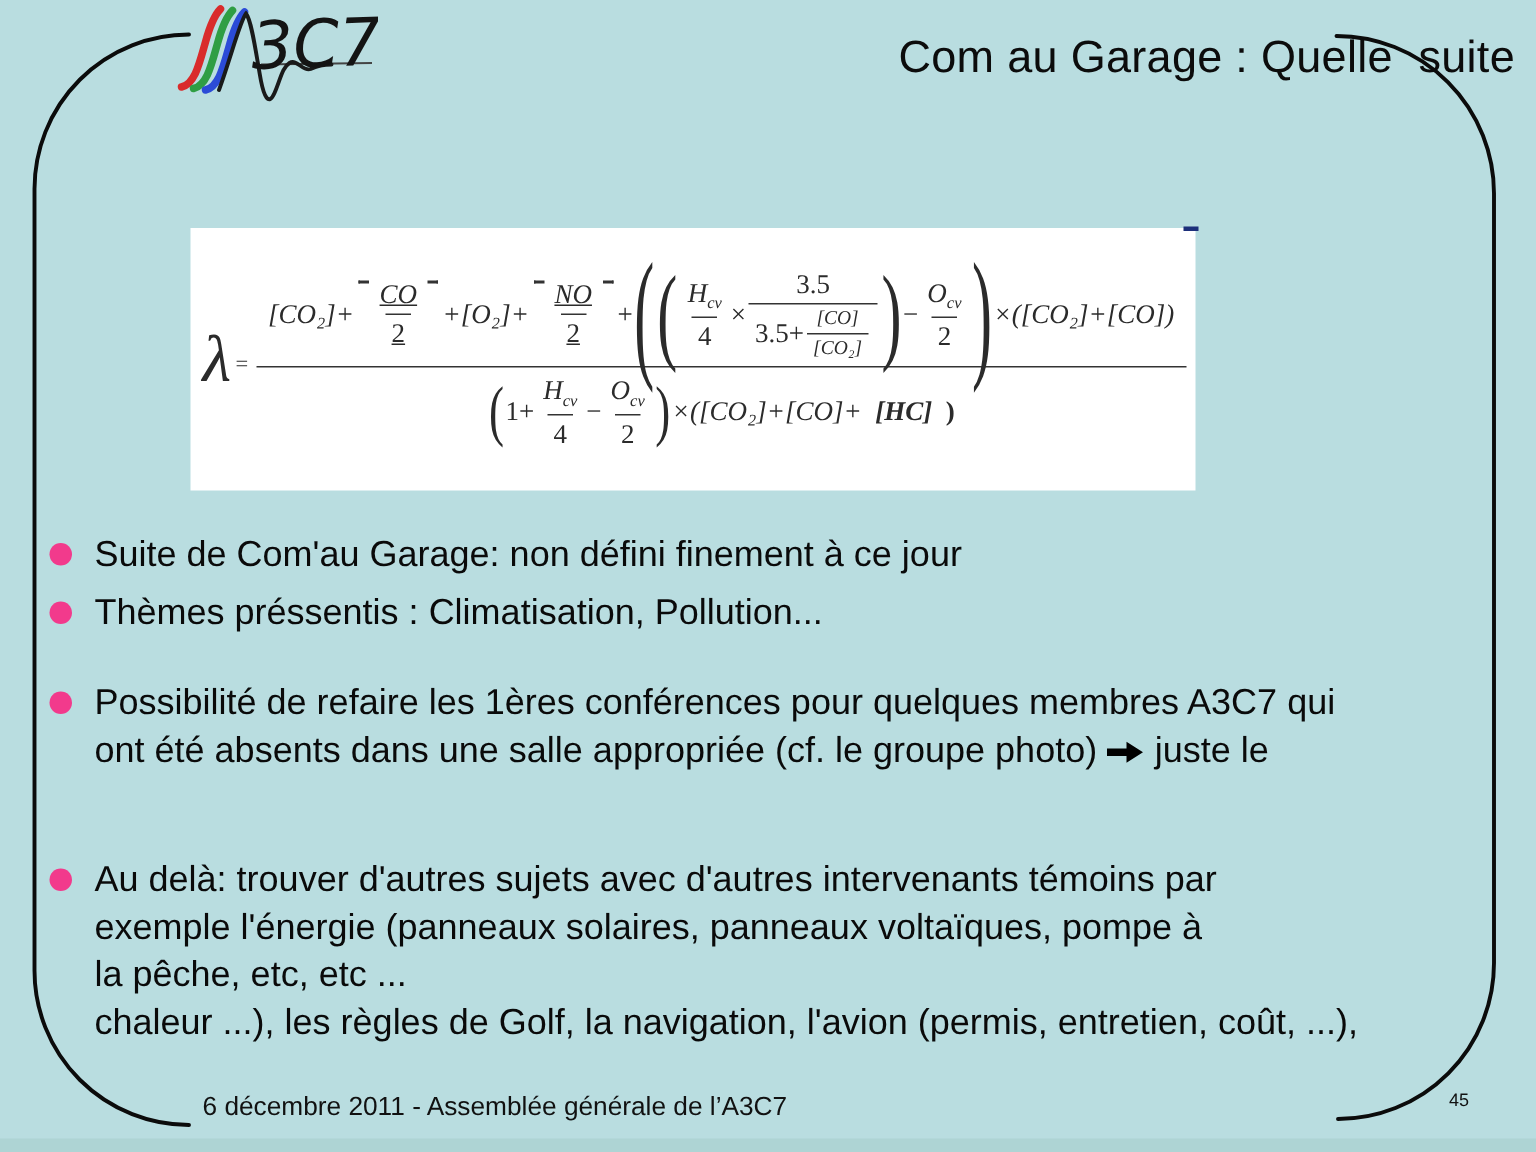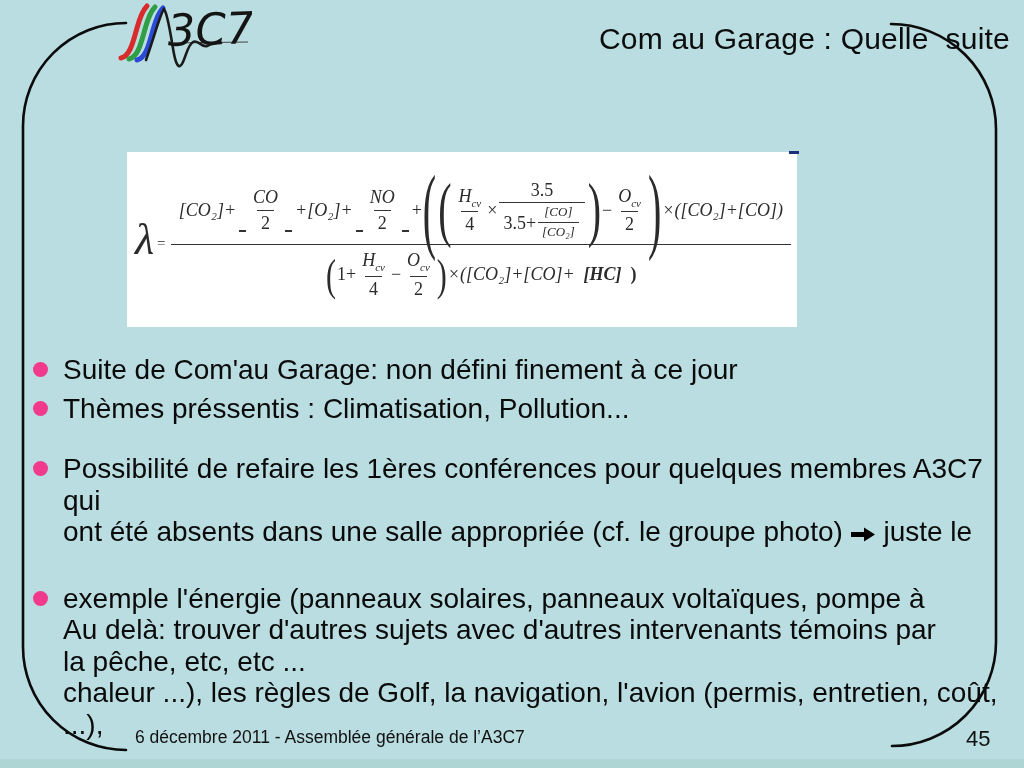--- a/index.html
+++ b/index.html
@@ -27,45 +27,45 @@
   .mainfrac { flex:1; display:flex; flex-direction:column; align-items:center; }
   .fbar { align-self:stretch; height:0; border-top:1.8px solid #333; margin:4px 0 5px 0; }
   .frow { display:flex; align-items:center; justify-content:center; }
   .tx { white-space:pre; }
   .it { font-style:italic; }
   .up { font-style:normal; }
   .frac { display:inline-flex; flex-direction:column; align-items:center; margin:0 2px; line-height:1.15; }
   .frac .fn { padding:0 4px 2px 4px; }
   .frac .fd { border-top:1.5px solid #333; padding:2px 4px 0 4px; display:inline-flex; align-items:center; }
   .frac.small { font-size:13px; }
-  .sq { display:inline-flex; align-items:flex-end; margin:0 3px; }
+  .sq { display:inline-flex; align-items:flex-start; margin:0 3px;text-decoration:underline; }
   .sqL { width:6px; border:1.8px solid #333; border-right:none; margin:1px 1px 1px 0; }
   .sqR { width:6px; border:1.8px solid #333; border-left:none; margin:1px 0 1px 1px; }
   .pr  { display:inline-block; font-size:40px; line-height:1; font-weight:300;
          transform:scaleY(2.4); margin:0 1px; font-style:normal; }
   .pr2 { display:inline-block; font-size:40px; line-height:1; font-weight:300;
          transform:scaleY(1.8); margin:0 1px; font-style:normal; }
   .pr3 { display:inline-block; font-size:30px; line-height:1; font-weight:300;
          transform:scaleY(1.5); margin:0 1px; font-style:normal; }
   sub { font-size:11px; font-style:italic; }
   .gap-l { margin-left:9px;font-weight:bold; }
 
   
   .content { position:absolute; left:30px; top:354px; width:968px; z-index:3; }
-  .para { position:relative; padding-left:33px; font-size:28px; line-height:31.5px; color:#0a0a0a; }
+  .para { position:relative; padding-left:33px; font-size:24px; line-height:31.5px; color:#0a0a0a; }
   .para .dot { position:absolute; left:3px; top:8px; width:15px; height:15px;
                border-radius:50%; background:#f23a8c; }
   .mb-s { margin-bottom:7px; }
   .mb-m { margin-bottom:29px; }
-  .mb-l { margin-bottom:35px; }
+  .mb-l { margin-bottom:55px; }
   .arrow-svg { display:inline-block; vertical-align:-2px; }
 
   
   .footer-text { position:absolute; left:135px; top:727px; font-size:17.5px; color:#111; z-index:5; }
-  .page-num { position:absolute; left:966px; top:726px; font-size:22px; color:#111; z-index:5; }
+  .page-num { position:absolute; left:966px; top:726px; font-size:12px; color:#111; z-index:5; }
   .bottom-strip { position:absolute; left:0; bottom:0; width:100%; height:9px; background:#aed4d4; }
 </style>
 </head>
 <body>
 
 <div class="slide">
 
   <svg class="border-svg" width="1024" height="768" viewBox="0 0 1024 768">
     <path d="M 126 23 A 103 103 0 0 0 23 126 L 23 647 A 103 103 0 0 0 126 750" fill="none" stroke="#0b0b0b" stroke-width="2.6" stroke-linecap="round"></path>
     <path d="M 891 24 A 105 105 0 0 1 996 129 L 996 642 A 104 104 0 0 1 892 746" fill="none" stroke="#0b0b0b" stroke-width="2.6" stroke-linecap="round"></path>
@@ -174,22 +174,22 @@
     <div class="para mb-l">
       <span class="dot"></span>
       <div>Possibilité de refaire les 1ères  conférences pour quelques membres A3C7 qui</div>
       <div><span>ont été absents dans une salle appropriée (cf. le groupe photo) </span><svg class="arrow-svg" width="25" height="17" viewBox="0 0 25 17">
             <polygon points="0,6 13,6 13,1.5 24,8.5 13,15.5 13,11 0,11" fill="#000"></polygon>
           </svg><span> juste le</span></div>
     </div>
 
     <div class="para">
       <span class="dot"></span>
+      <div>Au delà: trouver d'autres sujets  avec d'autres intervenants témoins par</div>
       <div>exemple l'énergie (panneaux solaires, panneaux voltaïques, pompe à</div>
-      <div>Au delà: trouver d'autres sujets  avec d'autres intervenants témoins par</div>
       <div>la pêche, etc, etc ...</div>
       <div>chaleur ...), les règles de Golf, la navigation, l'avion (permis, entretien, coût, ...),</div>
     </div>
   </div>
 
   <div class="footer-text">6 décembre 2011 - Assemblée générale de l’A3C7</div>
   <div class="page-num">45</div>
   <div class="bottom-strip"></div>
 
 </div>

